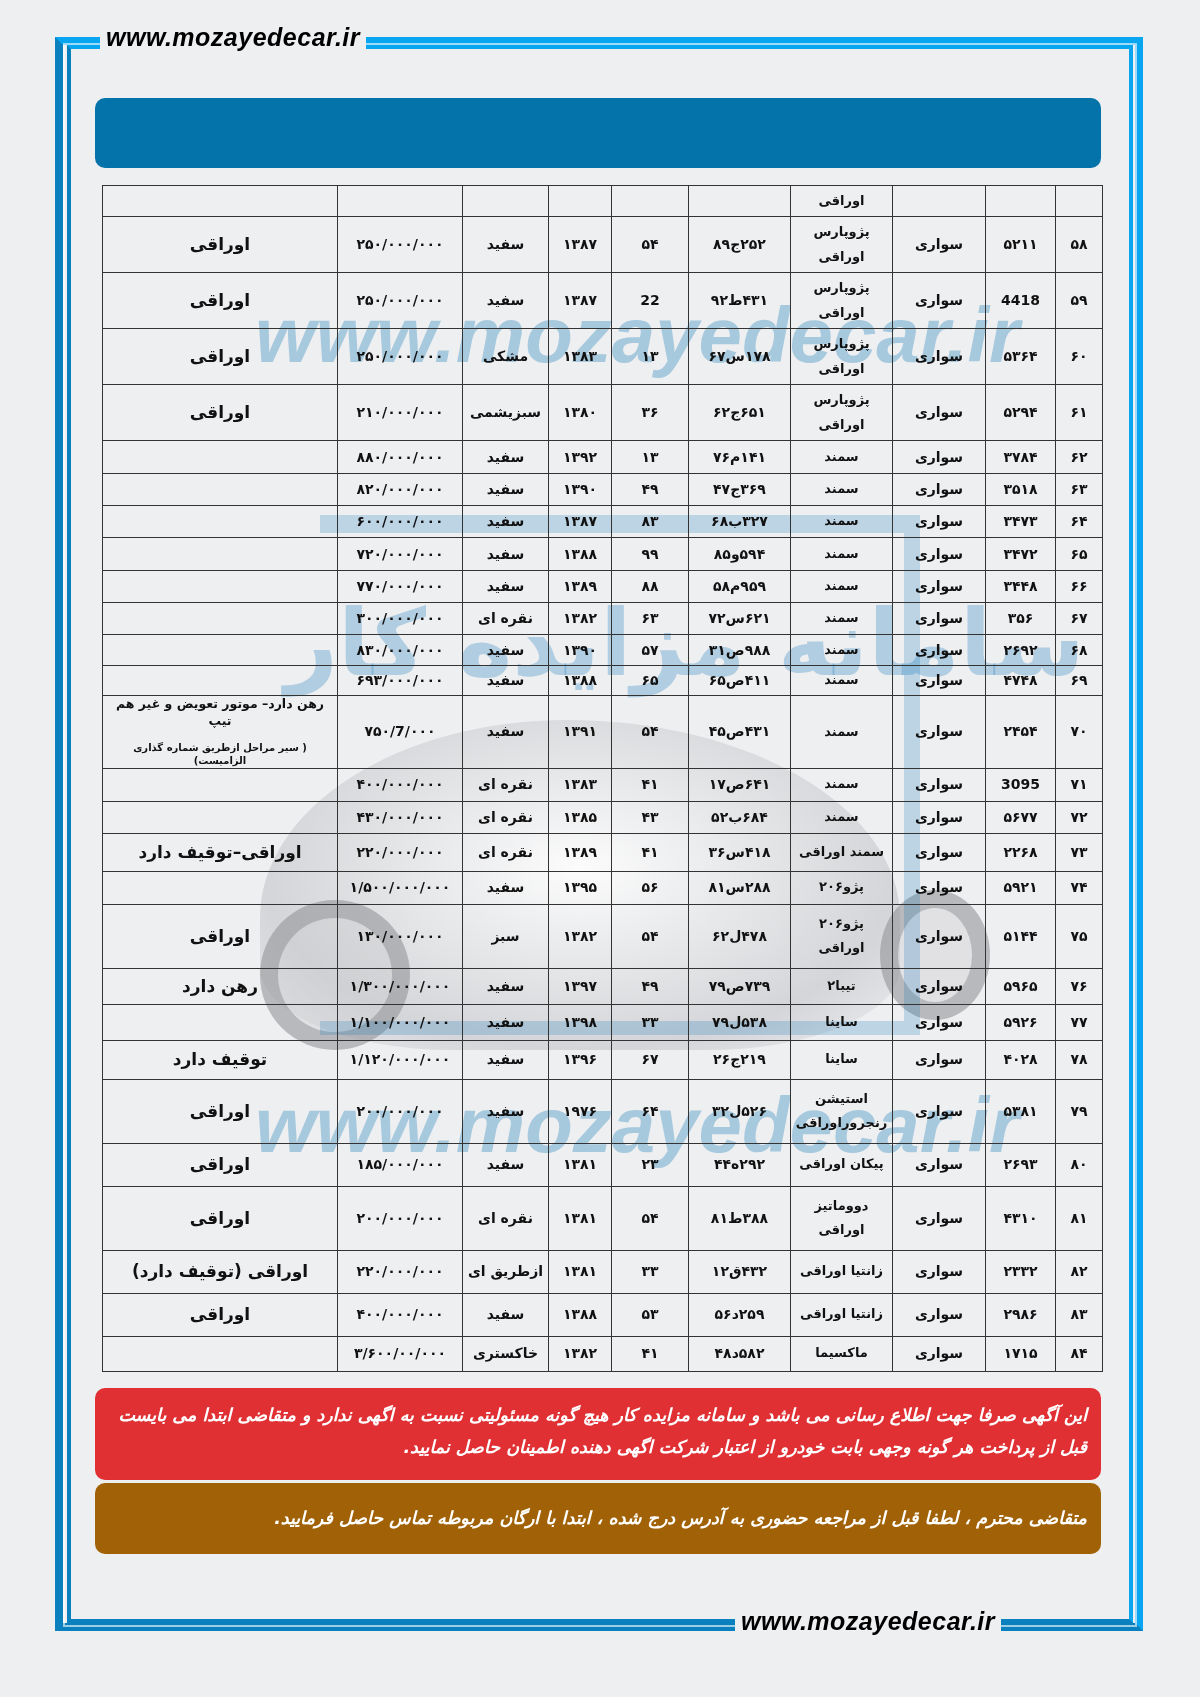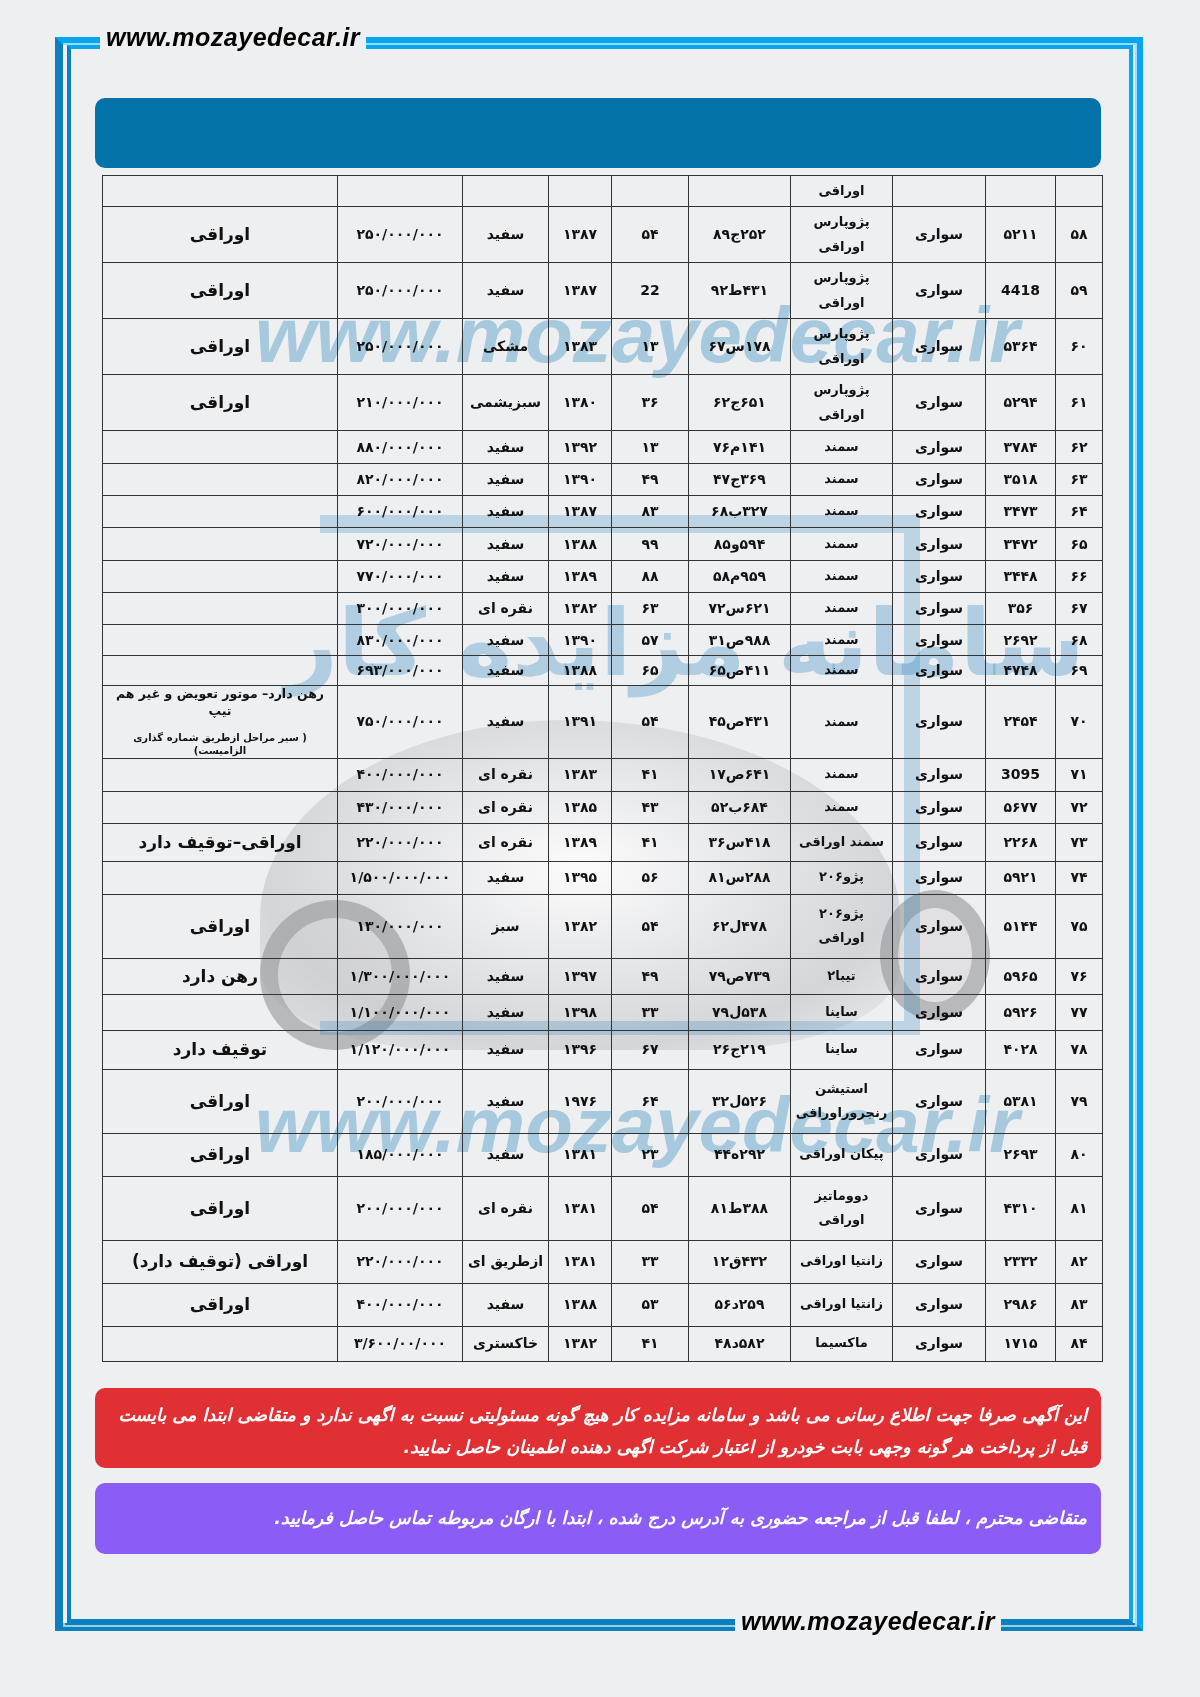--- a/index.html
+++ b/index.html
@@ -17,21 +17,21 @@
   .site-label { position: absolute; background: #eeeff1; font-family: "Liberation Sans", sans-serif;
     font-weight: bold; font-style: italic; font-size: 25px; color: #000; letter-spacing: 0.5px;
     padding: 0 6px; line-height: 30px; }
   .site-top { left: 100px; top: 22px; }
   .site-bottom { left: 735px; top: 1606px; }
 
   .title-bar { position: absolute; left: 95px; top: 98px; width: 1006px; height: 70px;
     background: #0473a9; border-radius: 10px; }
 
   
-  .tbl-wrap { position: absolute; left: 102px; top: 175px; width: 1000px; height: 1176px; }
+  .tbl-wrap { position: absolute; left: 102px; top: 185px; width: 1000px; height: 1176px; }
   table { width: 1000px; border-collapse: collapse; direction: rtl; table-layout: fixed;
     position: relative; z-index: 2; }
   td { border: 1.5px solid #333; text-align: center; vertical-align: middle;
     font-family: "DejaVu Sans", sans-serif; font-weight: bold; font-size: 14px; color: #111;
     padding: 0 4px; line-height: 1.35; background: transparent; }
   td.note-lg { font-size: 17px; }
   td.note-sm { font-size: 12.5px; }
   td.note-sm .sub { font-size: 10px; display: block; margin-top: 11px; }
   td.model { font-size: 13px; line-height: 1.9; }
 
@@ -50,22 +50,22 @@
     background: radial-gradient(ellipse at 50% 45%, rgba(255,255,255,0.8), rgba(190,192,196,0.55) 70%, rgba(200,202,205,0.0) 100%); }
   .car-wheel { width: 150px; height: 150px; border-radius: 50%; border: 18px solid rgba(110,112,116,0.35);
     background: rgba(200,200,204,0.35); }
   .wheel-l { left: 260px; top: 900px; }
   .wheel-r { left: 880px; top: 890px; width: 110px; height: 130px; }
 
   
   .notice { position: absolute; left: 95px; width: 1006px; border-radius: 10px; color: #fff;
     font-family: "DejaVu Sans", sans-serif; font-weight: bold; font-style: italic; direction: rtl;
     text-align: right; padding: 0 14px; }
-  .notice-red { top: 1388px; height: 80px; background: #e03034; font-size: 17.5px; line-height: 32px; padding-top: 11px; }
-  .notice-blue { top: 1483px; height: 71px; background: #8b5cf6; font-size: 17.5px; line-height: 71px; }
+  .notice-red { top: 1388px; height: 92px; background: #e03034; font-size: 17.5px; line-height: 32px; padding-top: 11px; }
+  .notice-blue { top: 1483px; height: 71px; background: #a16207; font-size: 17.5px; line-height: 71px; }
 </style>
 </head>
 <body>
 
 <div class="frame-outer"></div>
 <div class="frame-gap"></div>
 <div class="frame-inner"></div>
 
 <div class="site-label site-top">www.mozayedecar.ir</div>
 <div class="site-label site-bottom">www.mozayedecar.ir</div>
@@ -253,21 +253,21 @@
         </tr>
         <tr style="height: 56px;">
           <td>۷۰</td>
           <td>۲۴۵۴</td>
           <td>سواری</td>
           <td class="model">سمند</td>
           <td>۴۳۱ص۴۵</td>
           <td>۵۴</td>
           <td>۱۳۹۱</td>
           <td>سفید</td>
-          <td>۷۵۰/۰۰۰/۰۰۰</td>
+          <td>۷۵۰/7/۰۰۰</td>
           <td class="note-sm"><span>رهن دارد– موتور تعویض و غیر هم تیپ</span><span class="sub">( سیر مراحل ازطریق شماره گذاری الزامیست)</span></td>
         </tr>
         <tr style="height: 33px;">
           <td>۷۱</td>
           <td>3095</td>
           <td>سواری</td>
           <td class="model">سمند</td>
           <td>۶۴۱ص۱۷</td>
           <td>۴۱</td>
           <td>۱۳۸۳</td>

